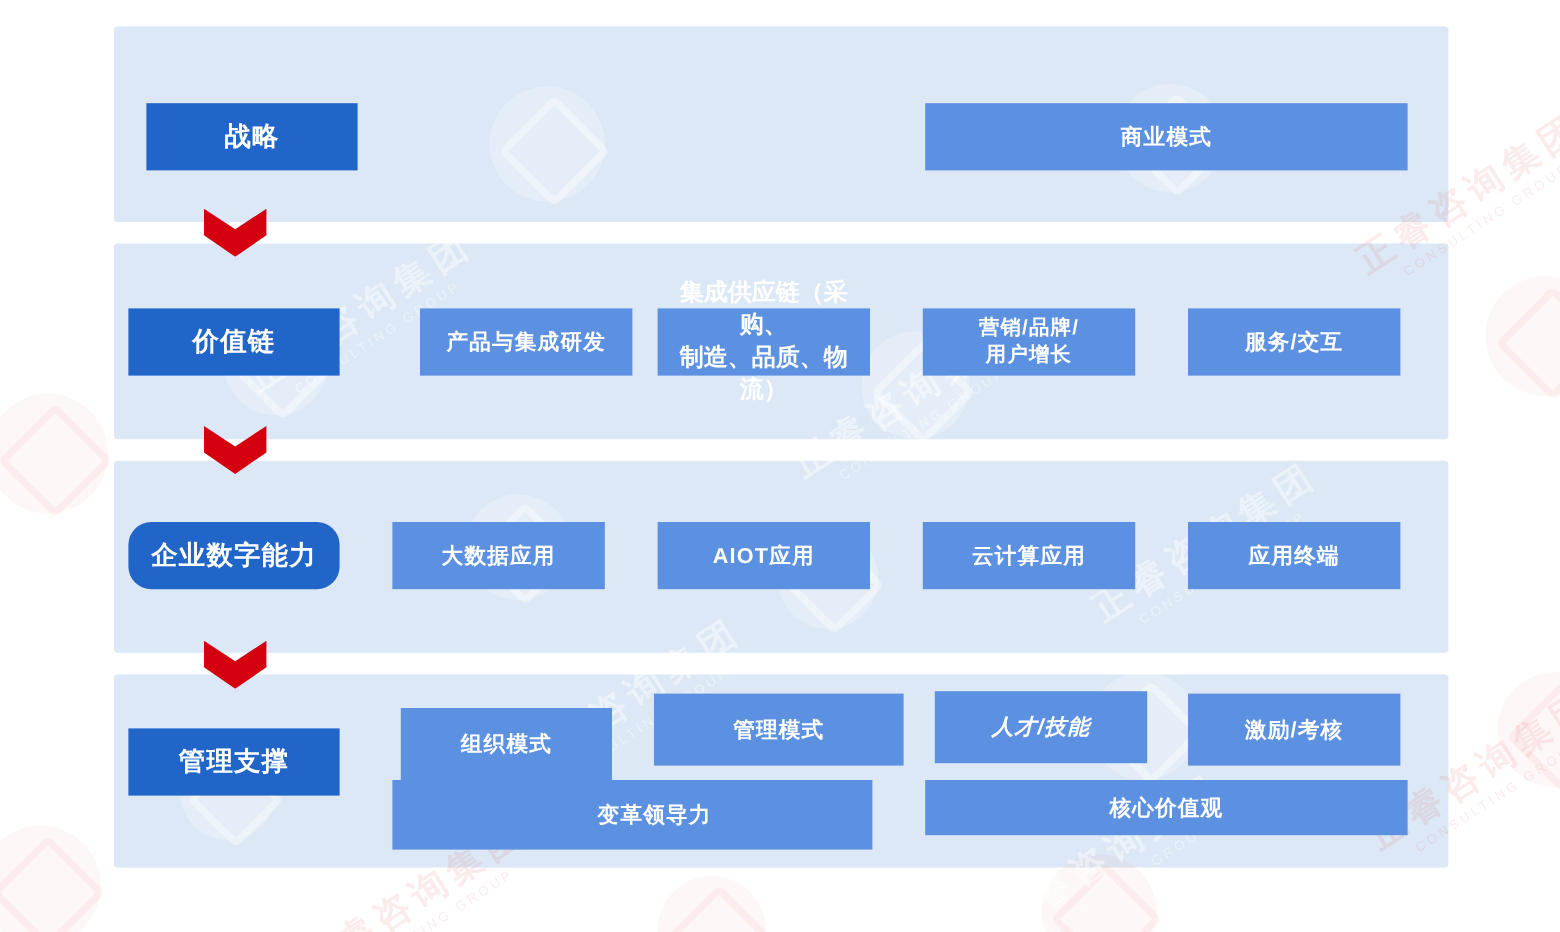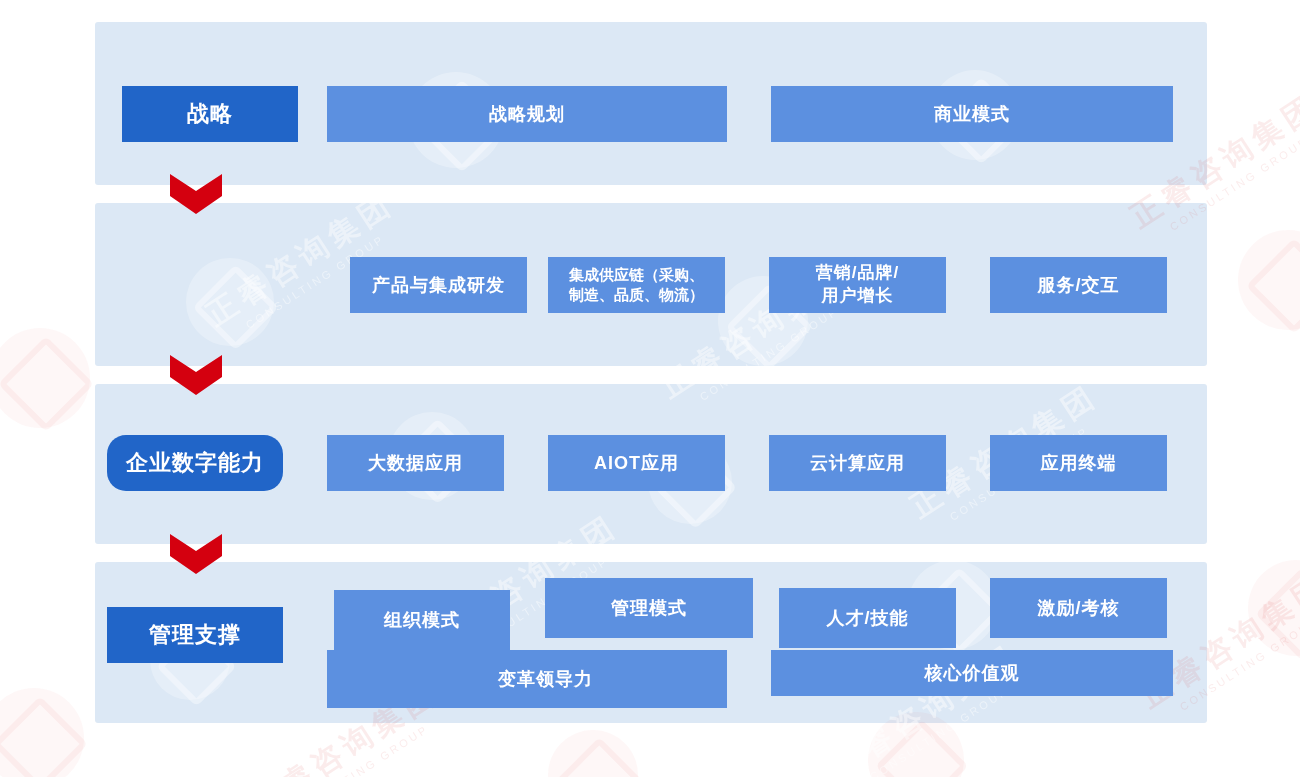--- a/index.html
+++ b/index.html
@@ -13,21 +13,21 @@
   .band-2{top:203px;height:163px;}
   .band-3{top:384px;height:160px;}
   .band-4{top:562px;height:161px;}
 
   .box{
     position:absolute;display:flex;flex-direction:column;align-items:center;justify-content:center;
     color:#ffffff;font-weight:700;text-align:center;line-height:1.35;box-sizing:border-box;
   }
   .label-box{background:#2165c8;font-size:22px;letter-spacing:1px;}
   .item-box{background:#5c90e0;font-size:18px;letter-spacing:1px;}
-  .item-box.small{font-size:15px;letter-spacing:0;justify-content:center;}
+  .item-box.small{font-size:20px;letter-spacing:0;justify-content:center;}
   .item-box.mid{font-size:17px;}
 
   
   .lb-1{left:122px;top:86px;width:176px;height:56px;}
   .lb-2{left:107px;top:257px;width:176px;height:56px;}
   .lb-3{left:107px;top:435px;width:176px;height:56px;border-radius:19px;}
   .lb-4{left:107px;top:607px;width:176px;height:56px;}
 
   .r1-a{left:327px;top:86px;width:400px;height:56px;}
   .r1-b{left:771px;top:86px;width:402px;height:56px;}
@@ -37,21 +37,21 @@
   .r2-c{left:769px;top:257px;width:177px;height:56px;}
   .r2-d{left:990px;top:257px;width:177px;height:56px;}
 
   .r3-a{left:327px;top:435px;width:177px;height:56px;}
   .r3-b{left:548px;top:435px;width:177px;height:56px;}
   .r3-c{left:769px;top:435px;width:177px;height:56px;}
   .r3-d{left:990px;top:435px;width:177px;height:56px;}
 
   .r4-a{left:334px;top:590px;width:176px;height:60px;}
   .r4-b{left:545px;top:578px;width:208px;height:60px;}
-  .r4-c{left:779px;top:588px;width:177px;height:60px;}
+  .r4-c{left:779px;top:576px;width:177px;height:60px;font-style:italic;}
   .r4-d{left:990px;top:578px;width:177px;height:60px;}
   .r4-e{left:327px;top:650px;width:400px;height:58px;padding-left:37px;}
   .r4-f{left:771px;top:650px;width:402px;height:46px;}
 
   .arrow{position:absolute;left:169px;width:54px;height:40px;}
   .arrow-1{top:174px;} .arrow-2{top:355px;} .arrow-3{top:534px;}
   .arrow svg{display:block;width:54px;height:40px;}
 
   
   .wm-circle{position:absolute;border-radius:50%;pointer-events:none;}
@@ -121,29 +121,29 @@
   <div class="wm-brand pink" style="left:240px;top:728px;">
     <span class="zh">正睿咨询集团</span>
     <span class="en">CONSULTING GROUP</span>
   </div>
   <div class="wm-brand pink" style="left:1120px;top:140px;">
     <span class="zh">正睿咨询集团</span>
     <span class="en">CONSULTING GROUP</span>
   </div>
 
   <div class="box label-box lb-1">战略</div>
-  <div class="box item-box r1-a">战略规划</div>
   <div class="box item-box r1-b">商业模式</div>
 
   <div class="arrow arrow-1">
     <svg viewBox="0 0 54 40" xmlns="http://www.w3.org/2000/svg">
       <path d="M1,0 L27,17 L53,0 L53,22 L27,40 L1,22 Z" fill="#D4000F"></path>
     </svg>
   </div>
 
+  <div class="box label-box lb-2">价值链</div>
   <div class="box item-box r2-a">产品与集成研发</div>
   <div class="box item-box small r2-b">
     <span>集成供应链（采购、</span>
     <span>制造、品质、物流）</span>
   </div>
   <div class="box item-box mid r2-c">
     <span>营销/品牌/</span>
     <span>用户增长</span>
   </div>
   <div class="box item-box r2-d">服务/交互</div>

